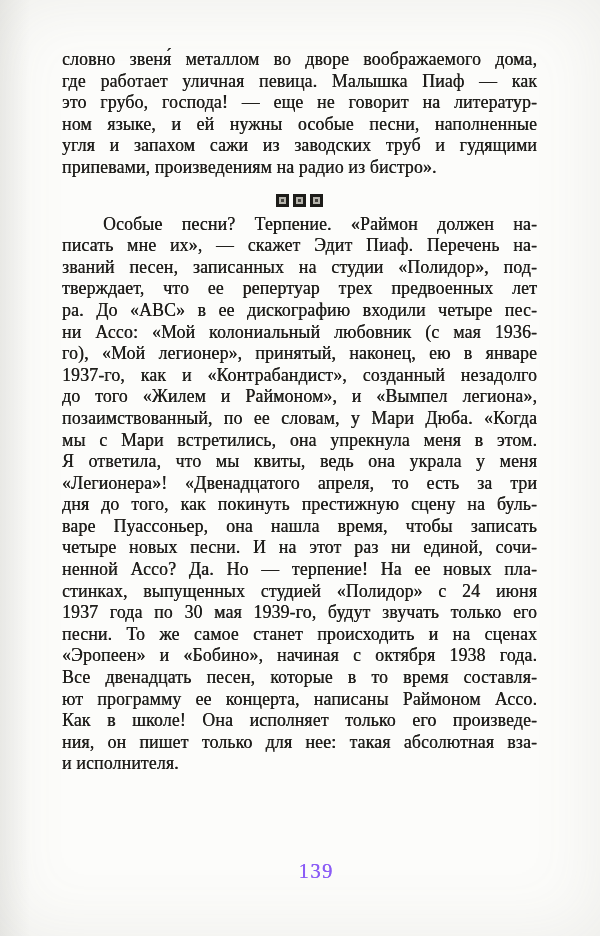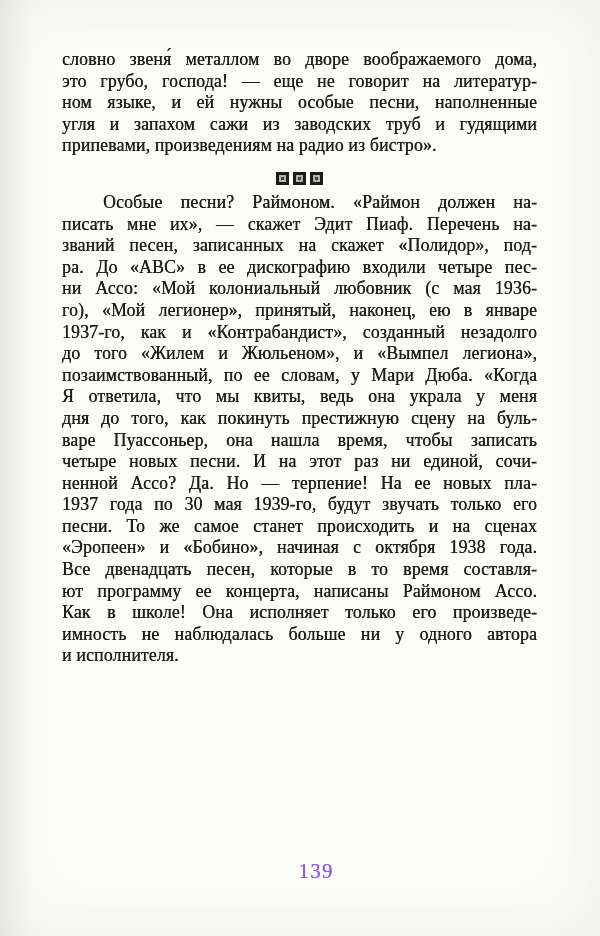--- a/index.html
+++ b/index.html
@@ -86,45 +86,50 @@
   }
 </style>
 </head>
 <body>
 
 <div class="page">
   <div class="scan-edge-left"></div>
   <div class="text-block" id="text-block">
       <div class="para">
         <div class="line">словно звеня́ металлом во дворе воображаемого дома,</div>
+        <div class="line">где работает уличная певица. Малышка Пиаф — как</div>
         <div class="line">это грубо, господа! — еще не говорит на литератур-</div>
         <div class="line">ном языке, и ей нужны особые песни, наполненные</div>
         <div class="line">угля и запахом сажи из заводских труб и гудящими</div>
         <div class="line last">припевами, произведениям на радио из бистро».</div>
       </div>
       <div class="divider"><span class="sq"></span><span class="sq"></span><span class="sq"></span></div>
       <div class="para">
-        <div class="line indent">Особые песни? Раймоном. «Раймон должен на-</div>
+        <div class="line indent">Особые песни? Терпение. «Раймон должен на-</div>
         <div class="line">писать мне их», — скажет Эдит Пиаф. Перечень на-</div>
-        <div class="line">званий песен, записанных на скажет «Полидор», под-</div>
+        <div class="line">званий песен, записанных на студии «Полидор», под-</div>
+        <div class="line">тверждает, что ее репертуар трех предвоенных лет</div>
         <div class="line">ра. До «АВС» в ее дискографию входили четыре пес-</div>
         <div class="line">ни Ассо: «Мой колониальный любовник (с мая 1936-</div>
         <div class="line">го), «Мой легионер», принятый, наконец, ею в январе</div>
         <div class="line">1937-го, как и «Контрабандист», созданный незадолго</div>
-        <div class="line">до того «Жилем и Жюльеном», и «Вымпел легиона»,</div>
+        <div class="line">до того «Жилем и Раймоном», и «Вымпел легиона»,</div>
         <div class="line">позаимствованный, по ее словам, у Мари Дюба. «Когда</div>
+        <div class="line">мы с Мари встретились, она упрекнула меня в этом.</div>
         <div class="line">Я ответила, что мы квиты, ведь она украла у меня</div>
+        <div class="line">«Легионера»! «Двенадцатого апреля, то есть за три</div>
         <div class="line">дня до того, как покинуть престижную сцену на буль-</div>
         <div class="line">варе Пуассоньер, она нашла время, чтобы записать</div>
         <div class="line">четыре новых песни. И на этот раз ни единой, сочи-</div>
         <div class="line">ненной Ассо? Да. Но — терпение! На ее новых пла-</div>
+        <div class="line">стинках, выпущенных студией «Полидор» с 24 июня</div>
         <div class="line">1937 года по 30 мая 1939-го, будут звучать только его</div>
         <div class="line">песни. То же самое станет происходить и на сценах</div>
         <div class="line">«Эропеен» и «Бобино», начиная с октября 1938 года.</div>
         <div class="line">Все двенадцать песен, которые в то время составля-</div>
         <div class="line">ют программу ее концерта, написаны Раймоном Ассо.</div>
         <div class="line">Как в школе! Она исполняет только его произведе-</div>
-        <div class="line">имность не наблюдалась больше ни у одного автора</div>
+        <div class="line">ния, он пишет только для нее: такая абсолютная вза-</div>
         <div class="line last">и исполнителя.</div>
       </div>
     </div>
   <div class="page-number">139</div>
 </div>
 
 </body></html>

